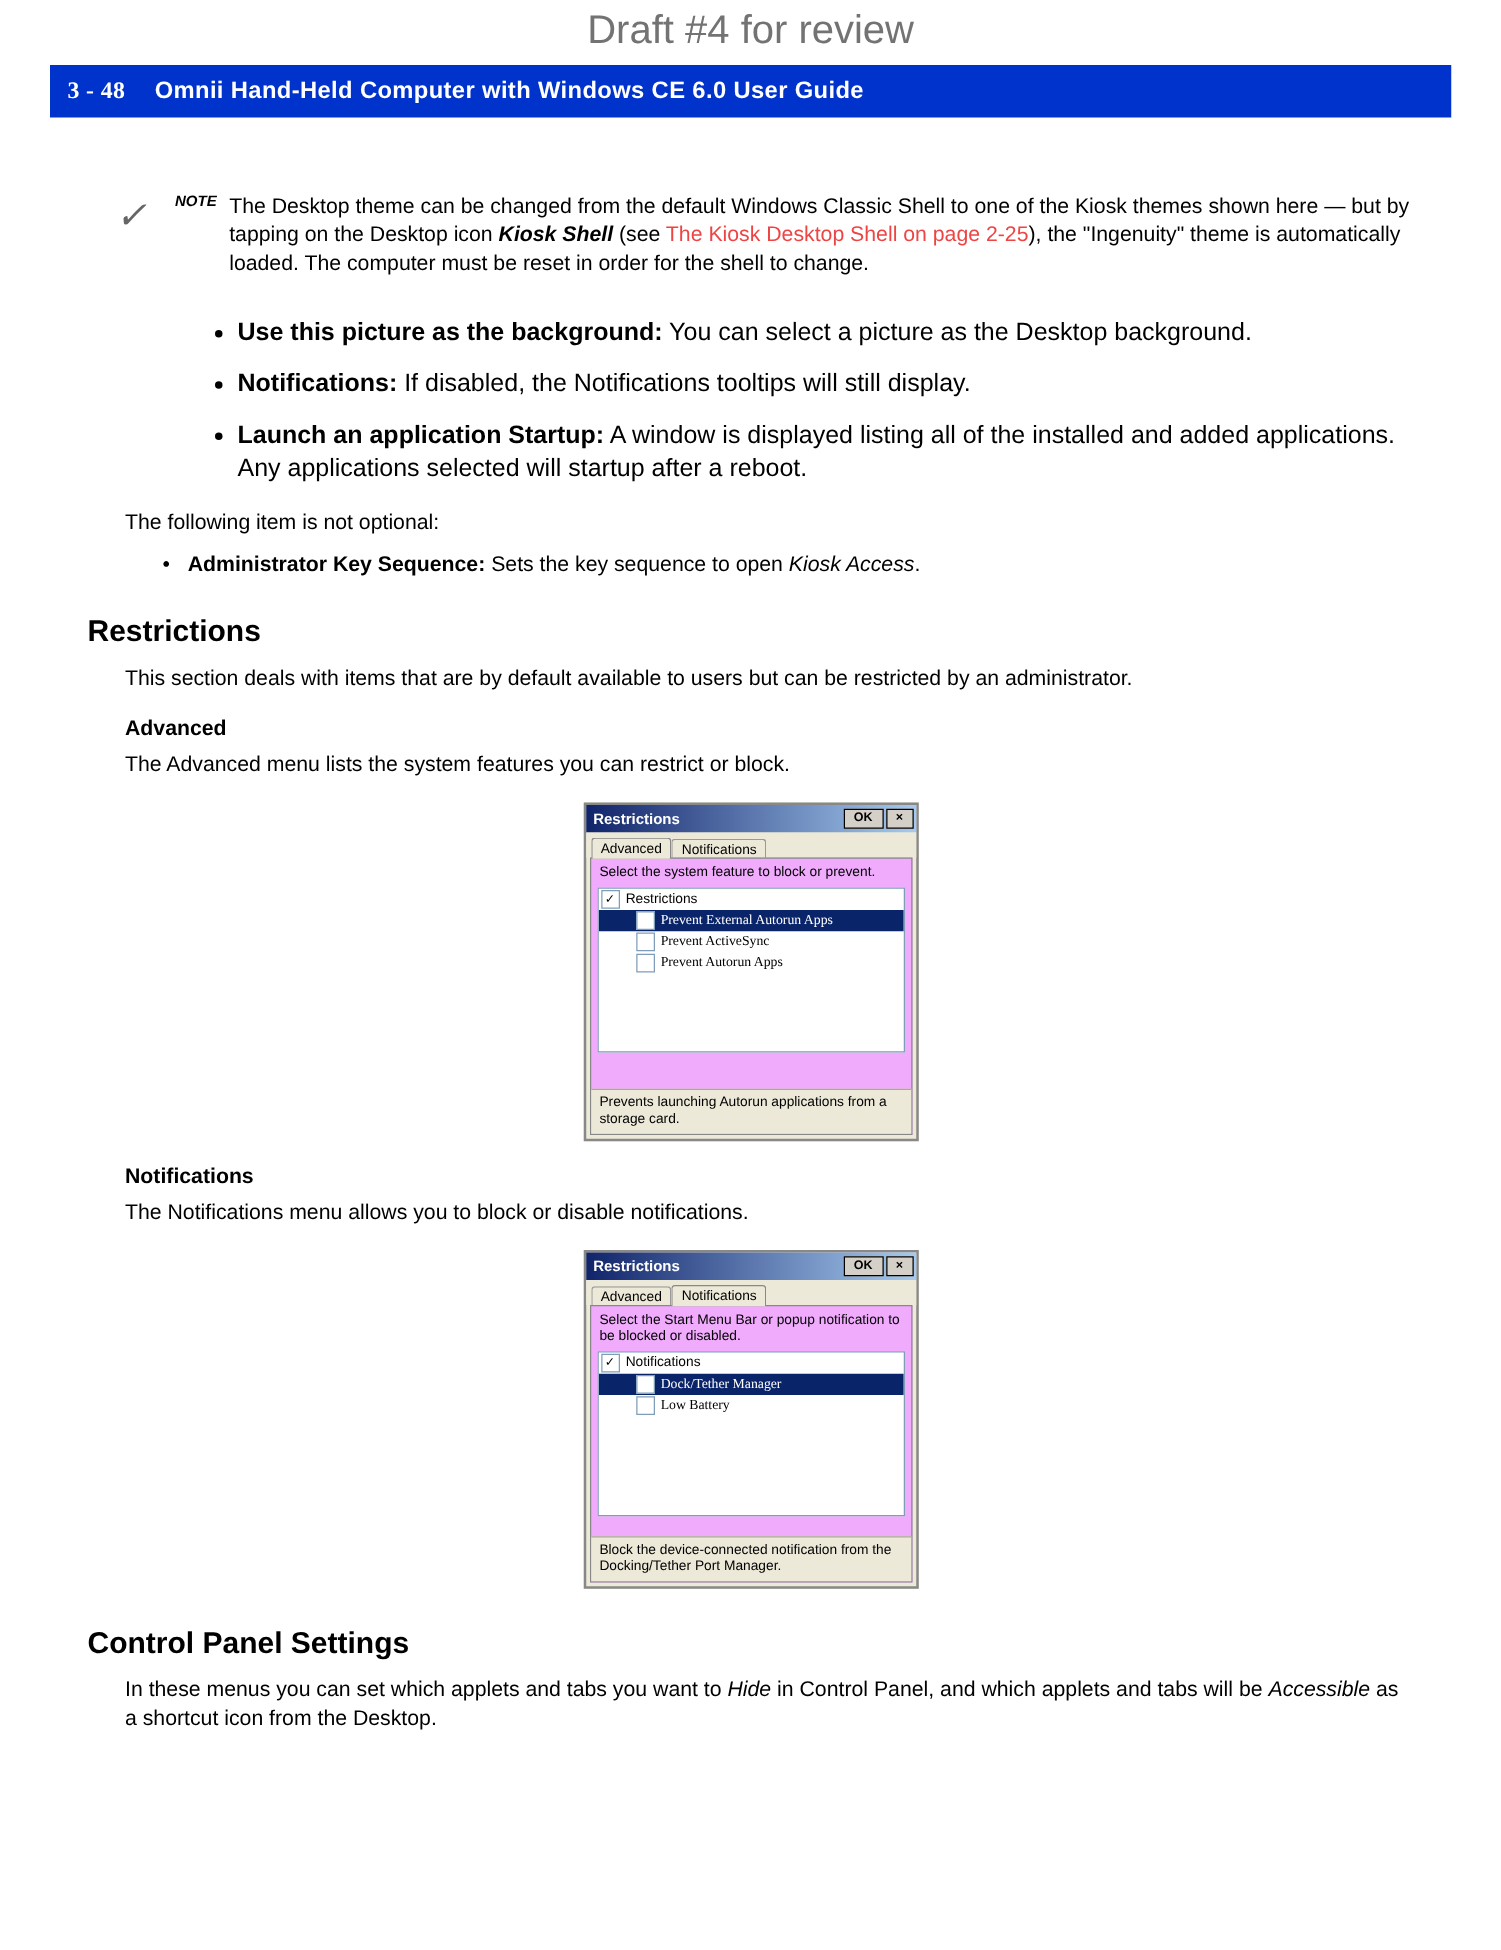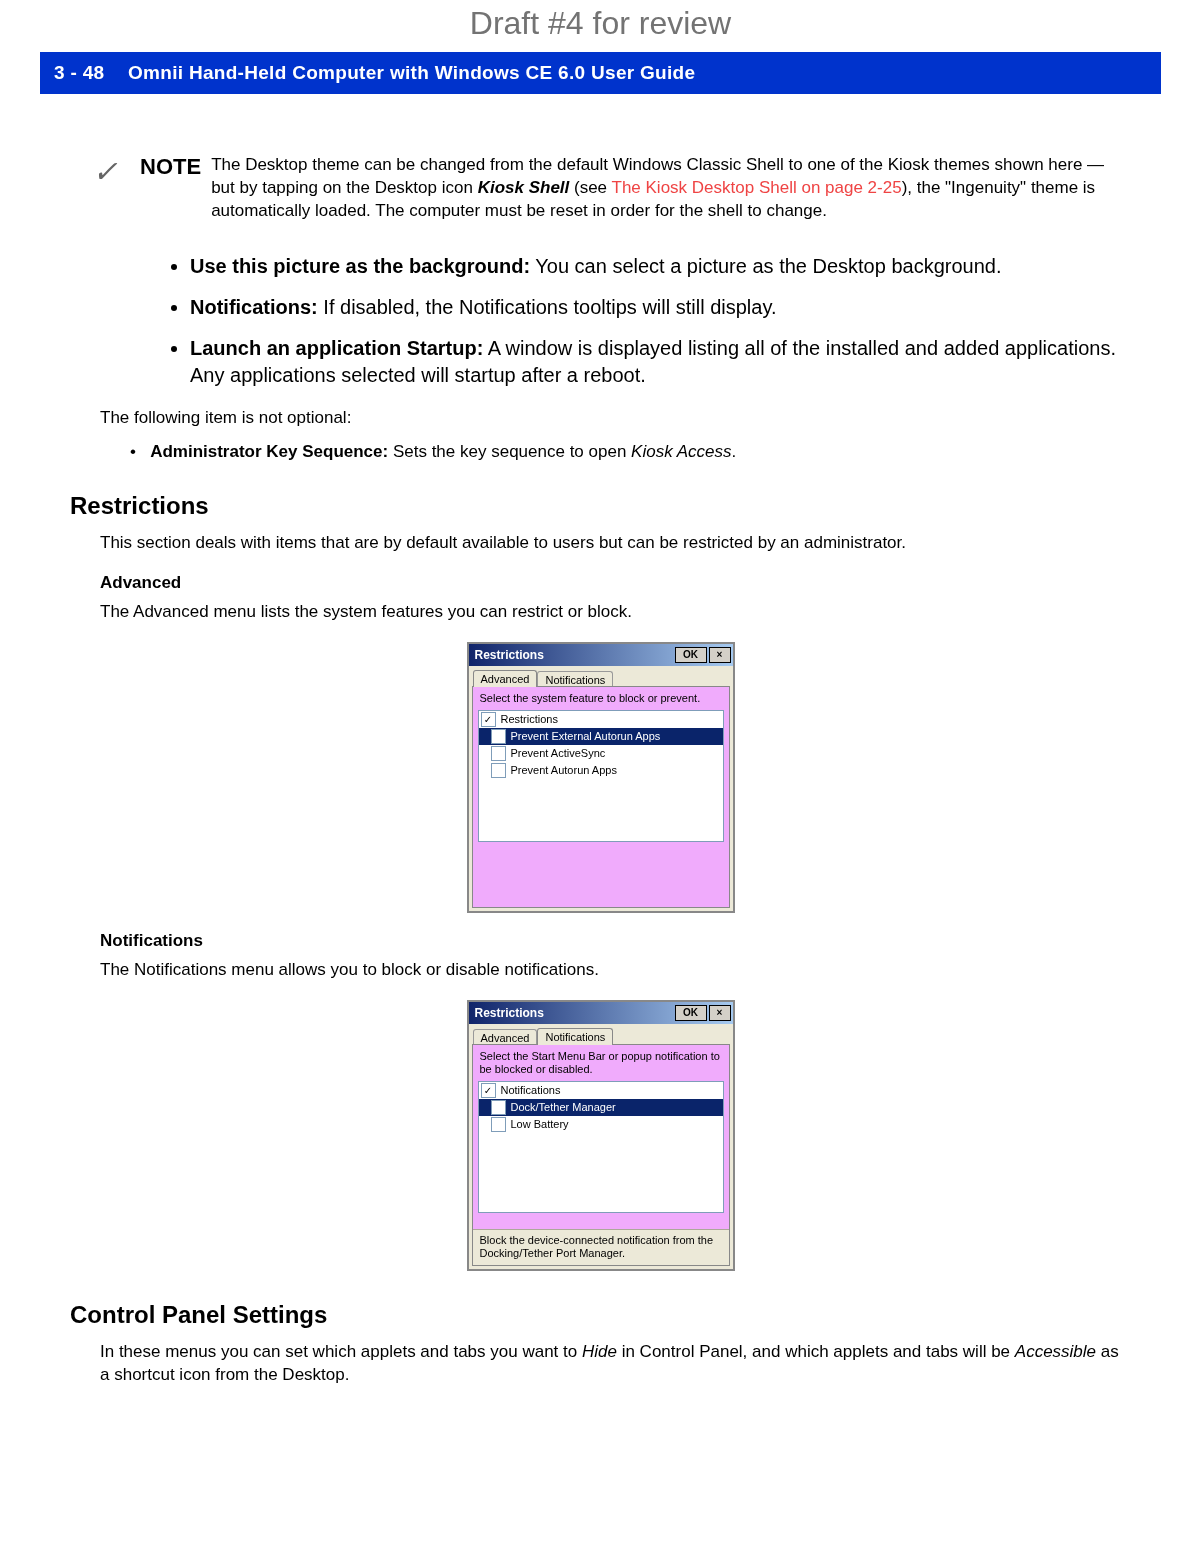--- a/index.html
+++ b/index.html
@@ -21,39 +21,40 @@
   }
   .blue-bar {
     background: #0033cc;
     color: #fff;
     font-weight: bold;
     font-size: 19px;
     padding: 10px 14px;
     font-family: "Arial Narrow", Arial, sans-serif;
     letter-spacing: 0.3px;
   }
-  .blue-bar .page-num { margin-right: 18px; }
+  .blue-bar .page-num { margin-right: 18px; font-family: Liberation Serif, serif; }
   .content { padding: 0 30px; }
   .note-block {
     display: flex;
     margin: 60px 0 30px 0;
     align-items: flex-start;
   }
   .note-check {
     width: 70px;
     font-size: 30px;
     color: #666;
     text-align: center;
     font-style: italic;
     font-family: Georgia, serif;
     padding-top: -4px;
   }
   .note-label {
-    font-weight: bold;
-    font-size: 22px;
+    font-style: italic;
+    font-weight: bold;
+    font-size: 12px;
     padding-right: 10px;
     white-space: nowrap;
   }
   .note-text {
     font-size: 17px;
     line-height: 1.35;
     flex: 1;
   }
   .kiosk-shell { font-family: "Trebuchet MS", sans-serif; font-weight: bold; font-style: italic; }
   .link { color: #ef4444; }
@@ -135,21 +136,21 @@
     margin: 0 5px;
     height: 130px;
     overflow: hidden;
   }
   .row { display: flex; align-items: center; height: 17px; padding-left: 2px; }
   .row .cb {
     width: 13px; height: 13px; border: 1px solid #7f9db9; background: #fff;
     margin-right: 5px; display: inline-flex; align-items: center; justify-content: center;
     font-size: 10px;
   }
-  .row.indent { padding-left: 12px; }
+  .row.indent { padding-left: 30px; font-family: Liberation Serif, serif; }
   .row.sel { background: #0a246a; color: #fff; }
   .row.sel .cb { background: #fff; color: #000; }
   .status {
     position: absolute;
     bottom: 0; left: 0; right: 0;
     border-top: 1px solid #aca899;
     padding: 4px 7px;
     line-height: 1.2;
     background: #ece9d8;
   }
@@ -218,20 +219,21 @@
               </div>
             <div class="row indent">
                 <span class="cb"></span>
                 <span>Prevent ActiveSync</span>
               </div>
             <div class="row indent">
                 <span class="cb"></span>
                 <span>Prevent Autorun Apps</span>
               </div>
           </div>
+          <div class="status">Prevents launching Autorun applications from a storage card.</div>
         </div>
       </div>
     </div>
 
     <div class="h3">Notifications</div>
     <div class="para">The Notifications menu allows you to block or disable notifications.</div>
 
     <div class="figure">
       <div class="dialog">
         <div class="dlg-title">

